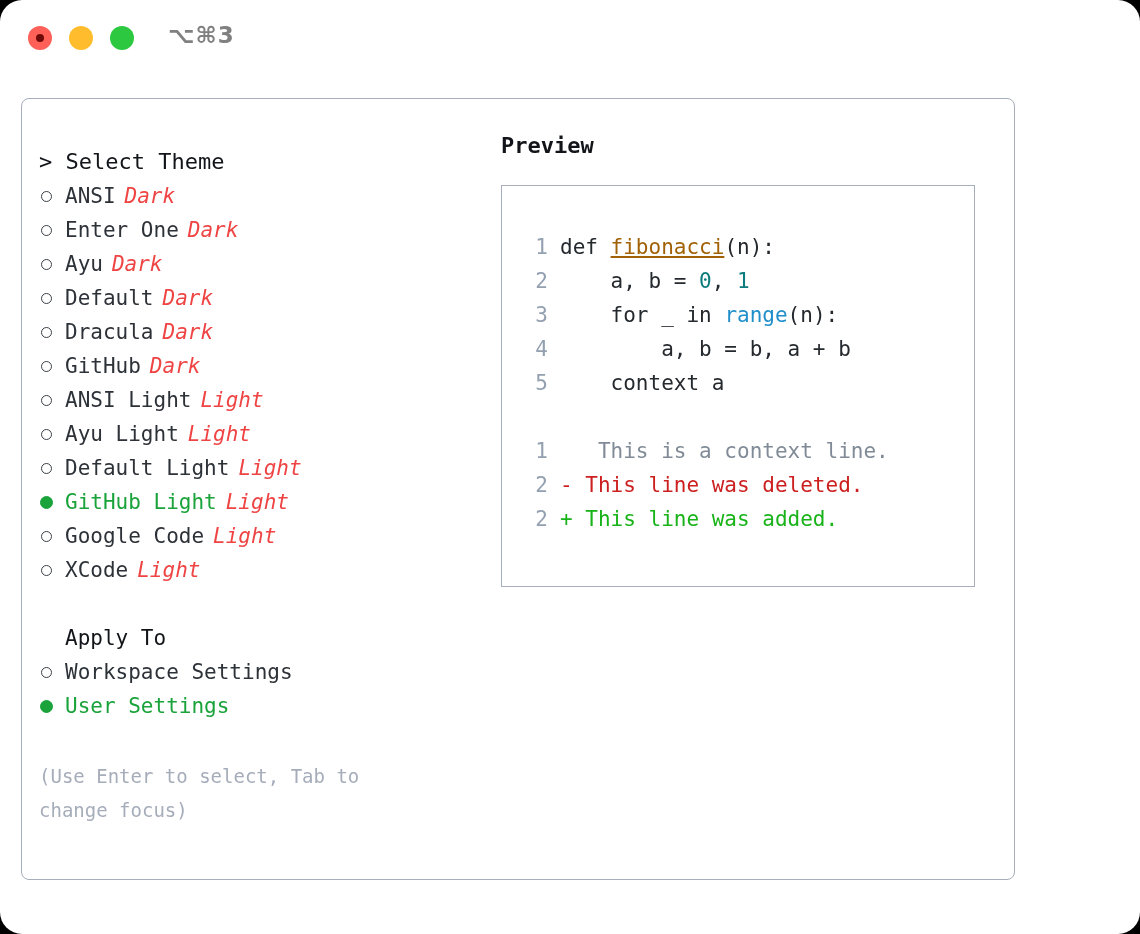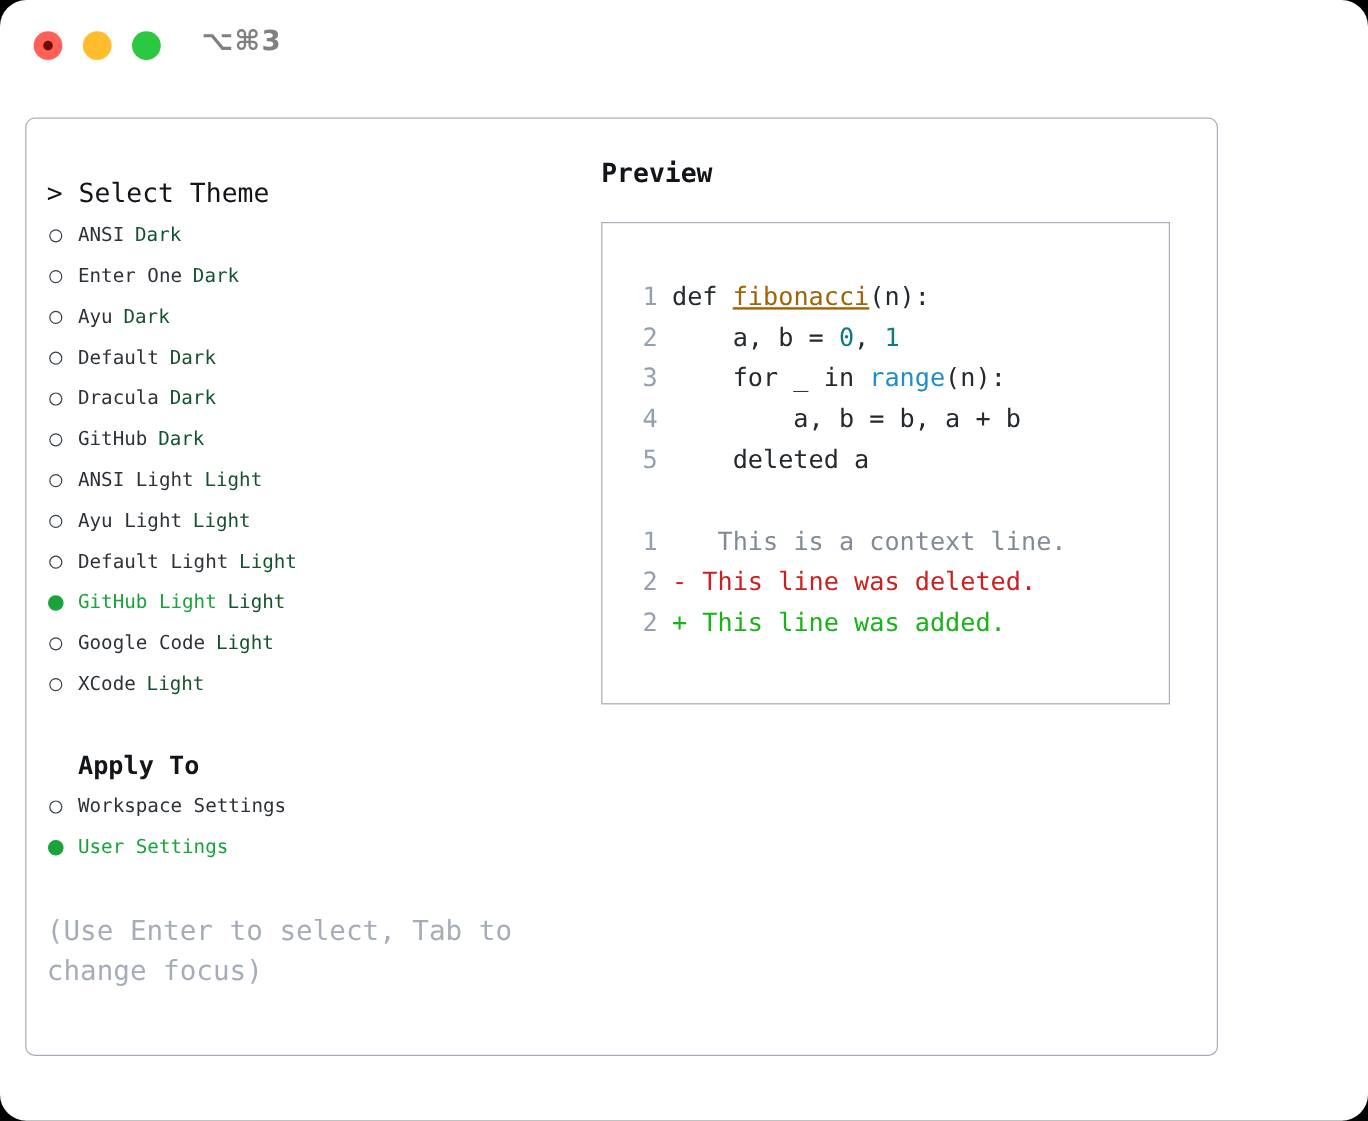--- a/index.html
+++ b/index.html
@@ -92,21 +92,21 @@
     font-weight: 400;
     color: #111418;
     line-height: 34px;
     white-space: pre;
   }
   .theme-row {
     display: flex;
     align-items: center;
     line-height: 34px;
     height: 34px;
-    font-size: 16px;
+    font-size: 21px;
     color: #2d3238;
     white-space: pre;
   }
   .bullet {
     width: 26px;
     flex: 0 0 26px;
     position: relative;
     align-self: center;
     height: 34px;
   }
@@ -121,39 +121,39 @@
   }
   .theme-row.selected .bullet i {
     background: #19a33a;
     border-color: #19a33a;
     width: 13px; height: 13px;
     left: 1px; top: 11px;
   }
   .theme-name { color: #2d3238; }
   .theme-row.selected .theme-name { color: #19a33a; }
   .theme-kind {
-    color: #14532d;
+    color: #ef4444;
     margin-left: 9px;
+    font-style: italic;
   }
 
   
   .apply-block { margin-top: 34px; }
   .apply-title {
     font-size: 21px;
     color: #111418;
     line-height: 34px;
     padding-left: 26px;
     white-space: pre;
-    font-weight: bold;
   }
 
   
   .hint {
     margin-top: 36px;
-    font-size: 23px;
+    font-size: 19px;
     line-height: 34px;
     color: #a6adba;
     width: 400px;
     white-space: pre-wrap;
   }
 
   
   .preview-title {
     font-size: 22px;
     font-weight: 700;
@@ -248,21 +248,21 @@
     </div>
 
     <div class="right-col">
       <div class="preview-title">Preview</div>
       <div class="preview-box">
         <div id="code-block">
             <div class="code-line"><span class="lineno">1</span><span class="code-text"><span class="tok-plain">def </span><span class="tok-fn">fibonacci</span><span class="tok-plain">(n):</span></span></div>
             <div class="code-line"><span class="lineno">2</span><span class="code-text"><span class="tok-plain">    a, b = </span><span class="tok-num">0</span><span class="tok-plain">, </span><span class="tok-num">1</span></span></div>
             <div class="code-line"><span class="lineno">3</span><span class="code-text"><span class="tok-plain">    for _ in </span><span class="tok-builtin">range</span><span class="tok-plain">(n):</span></span></div>
             <div class="code-line"><span class="lineno">4</span><span class="code-text"><span class="tok-plain">        a, b = b, a + b</span></span></div>
-            <div class="code-line"><span class="lineno">5</span><span class="code-text"><span class="tok-plain">    deleted a</span></span></div>
+            <div class="code-line"><span class="lineno">5</span><span class="code-text"><span class="tok-plain">    context a</span></span></div>
           </div>
         <div class="spacer"></div>
         <div id="diff-block">
             <div class="diff-line"><span class="lineno">1</span><span class="diff-ctx"> </span><span class="diff-ctx">  This is a context line.</span></div>
             <div class="diff-line"><span class="lineno">2</span><span class="diff-del">-</span><span class="diff-del"> This line was deleted.</span></div>
             <div class="diff-line"><span class="lineno">2</span><span class="diff-add">+</span><span class="diff-add"> This line was added.</span></div>
           </div>
       </div>
     </div>
 

